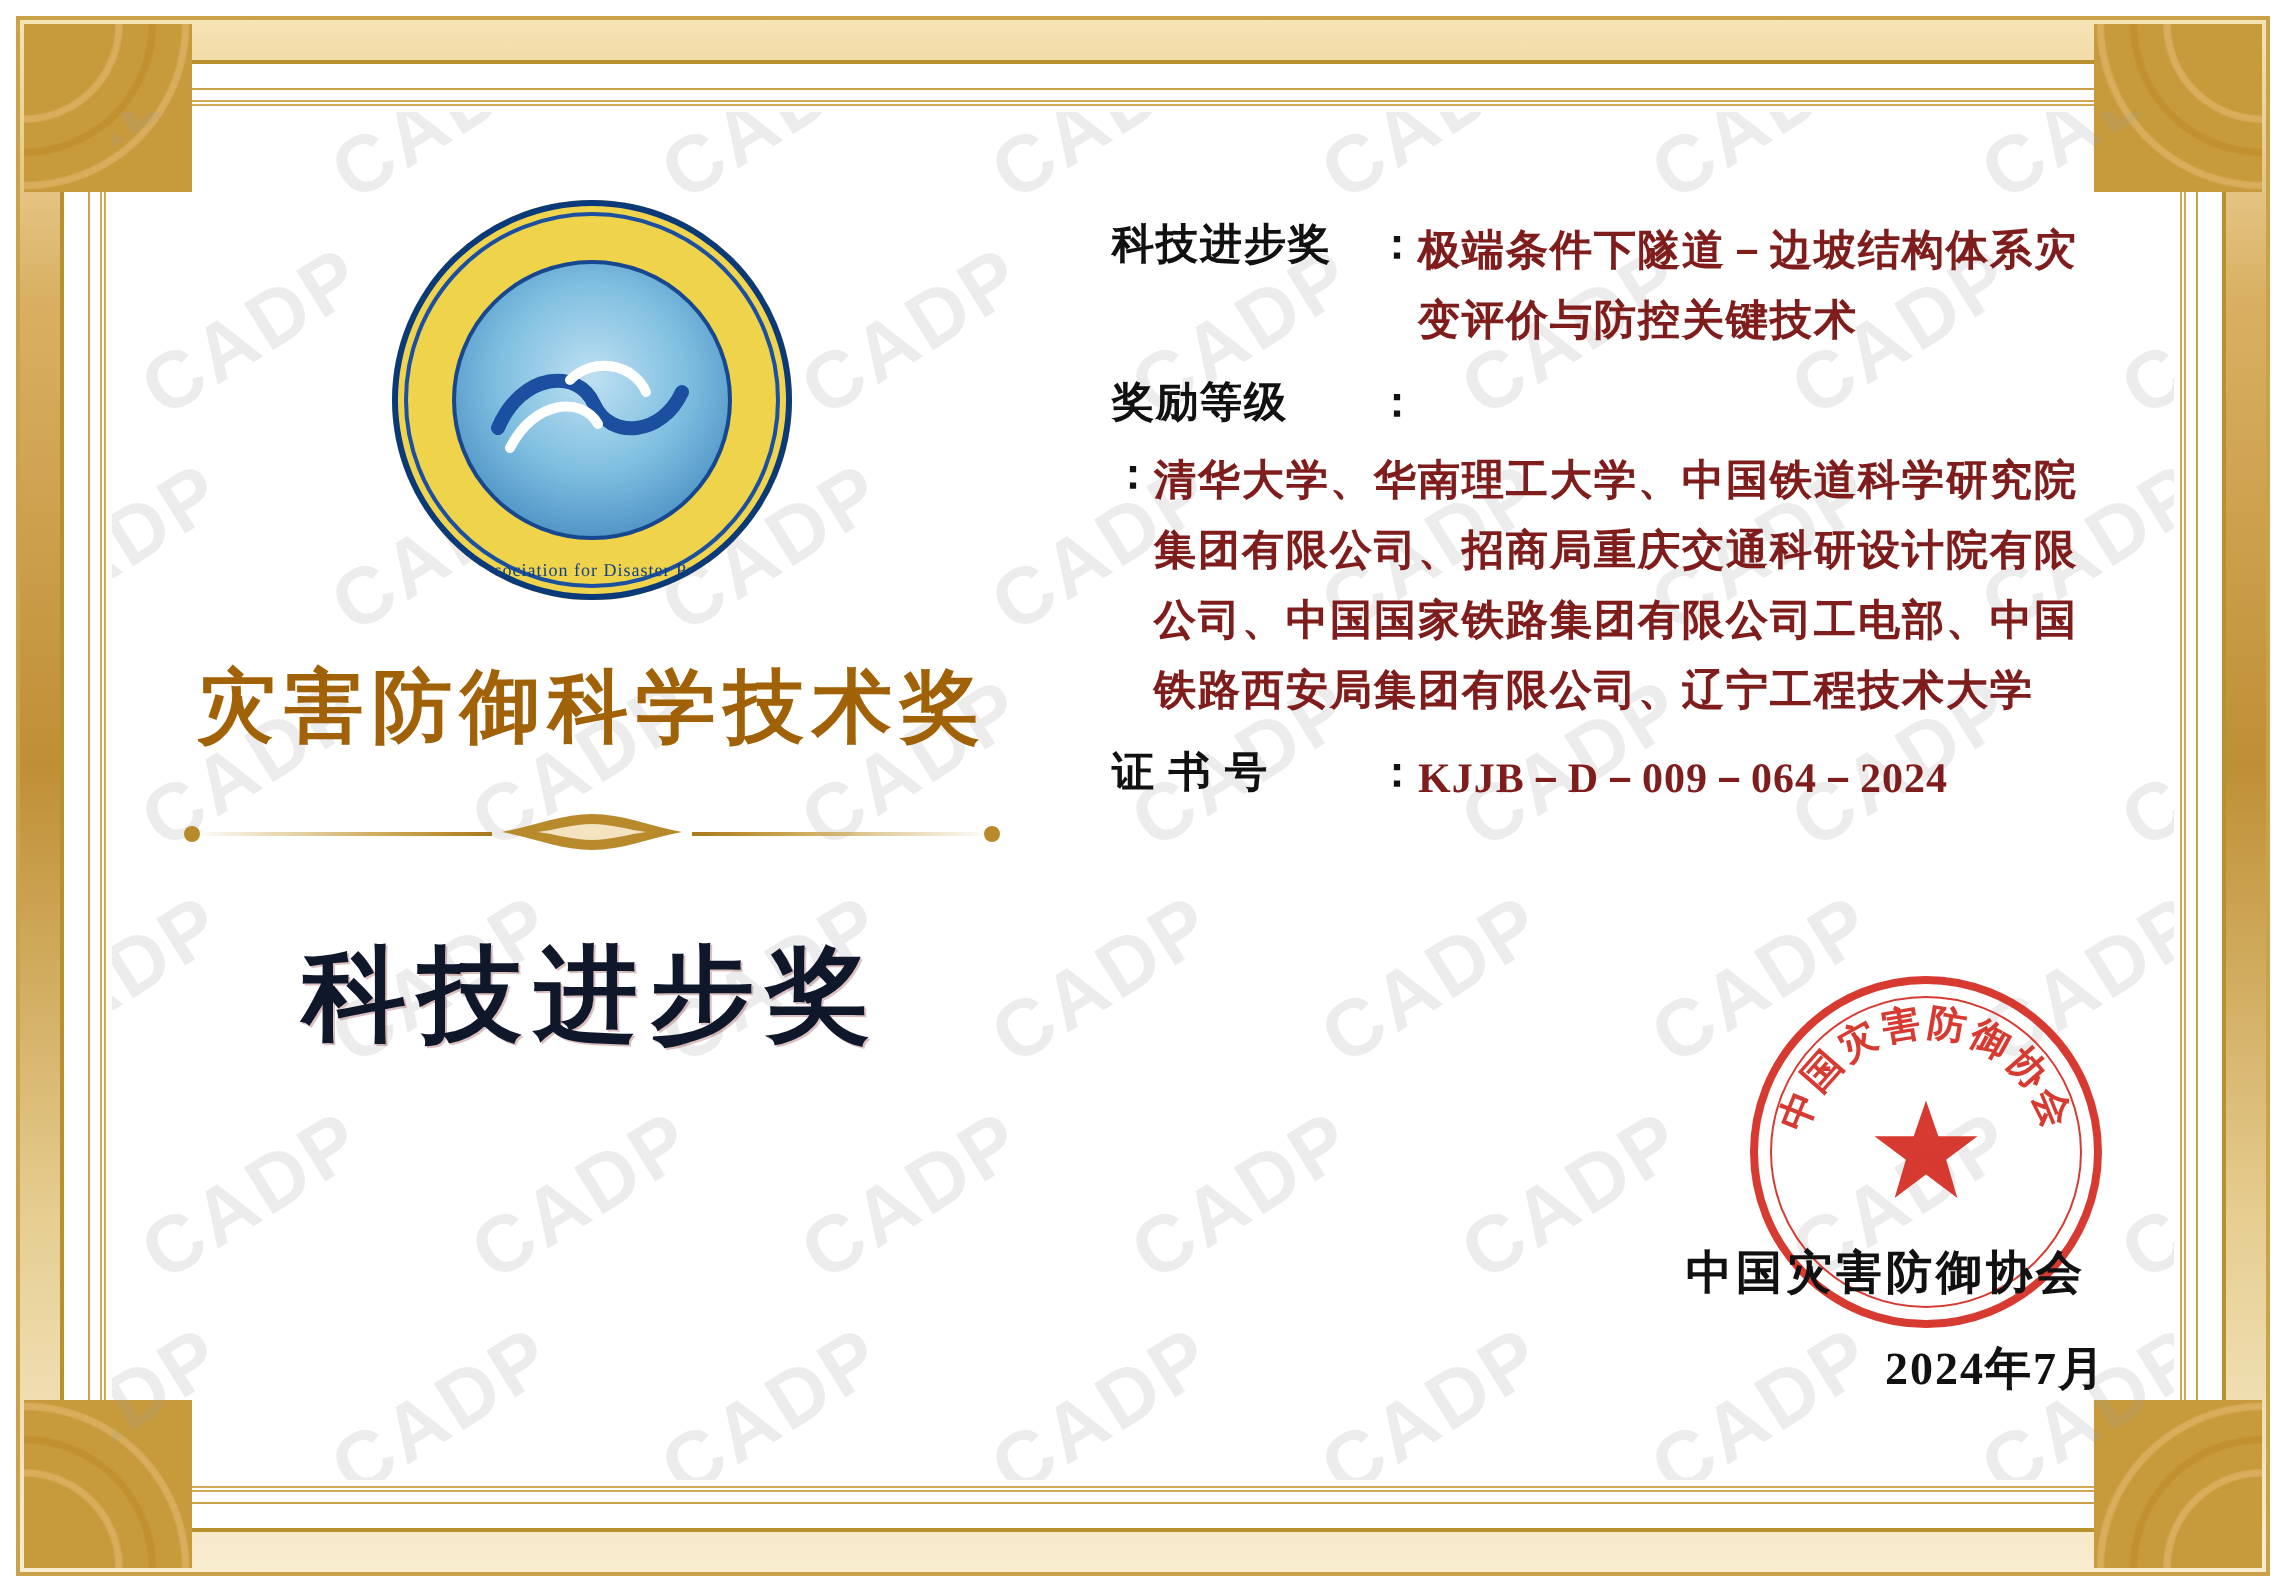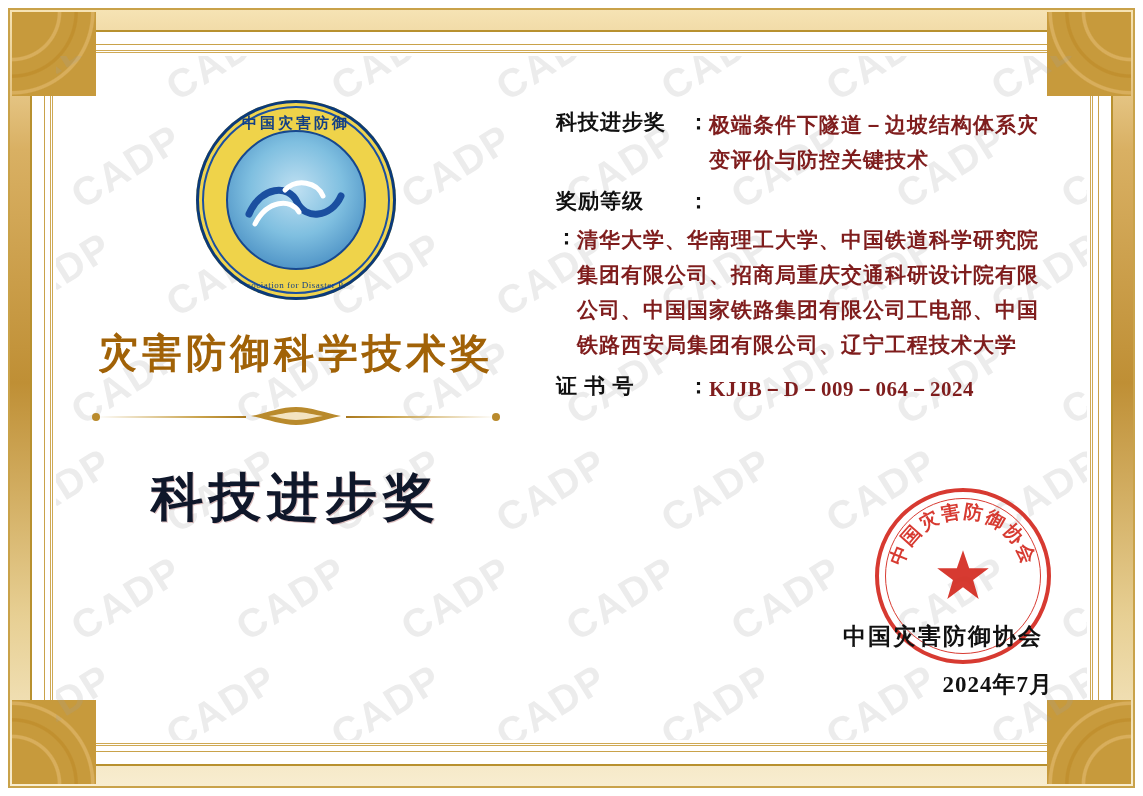--- a/index.html
+++ b/index.html
@@ -399,21 +399,20 @@
       <div class="wm" style="left: 765px; top: 628px;">CADP</div>
       <div class="wm" style="left: 930px; top: 628px;">CADP</div>
     </div>
 
   <div class="content">
 
     <div class="left-panel">
 
       <div class="seal-logo">
         <div class="seal-ring"></div>
-        <div class="seal-top-text">中国灾害防御</div>
         <div class="seal-core">
           <svg class="seal-wave" viewBox="0 0 110 70">
             <path d="M8 46 C 20 18, 48 16, 56 34 C 64 52, 90 50, 100 28" fill="none" stroke="#1b4fa0" stroke-width="7" stroke-linecap="round"></path>
             <path d="M14 56 C 26 32, 50 30, 58 44" fill="none" stroke="#ffffff" stroke-width="5" stroke-linecap="round"></path>
             <path d="M44 22 C 56 10, 76 14, 82 28" fill="none" stroke="#ffffff" stroke-width="5" stroke-linecap="round"></path>
           </svg>
         </div>
         <div class="seal-bottom-text">China Association for Disaster Prevention</div>
       </div>
 

